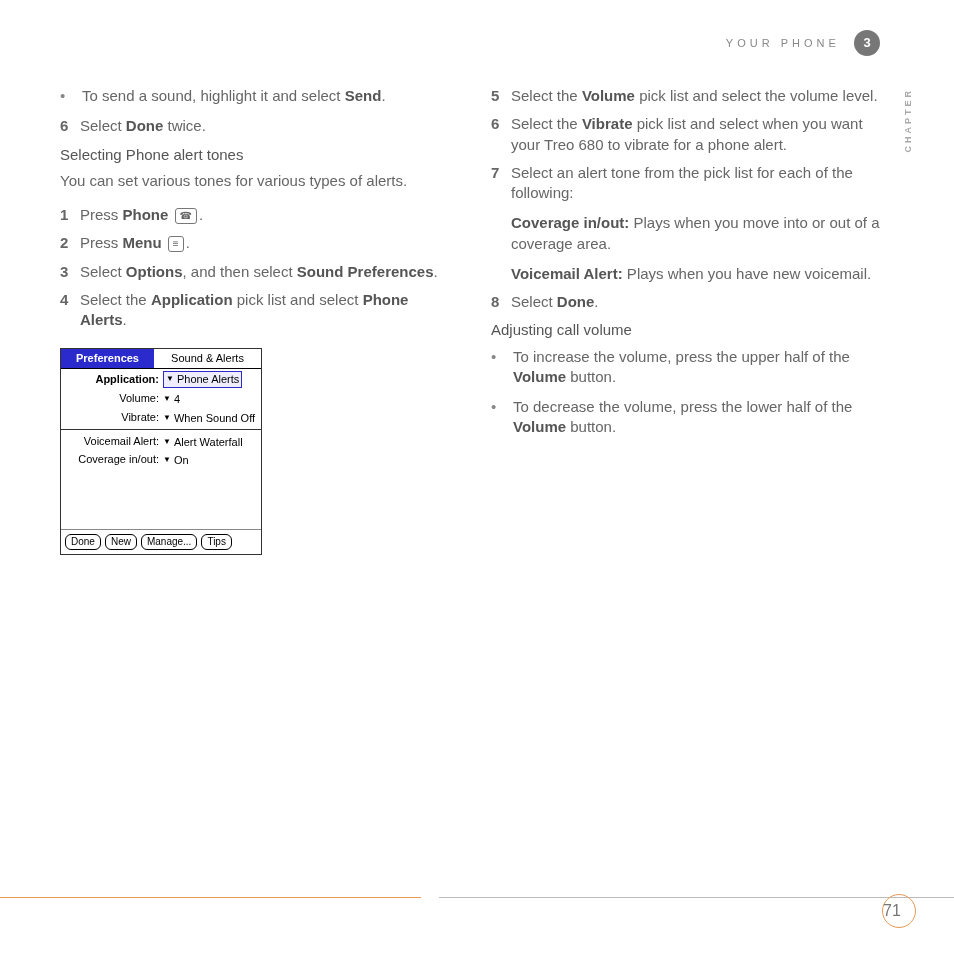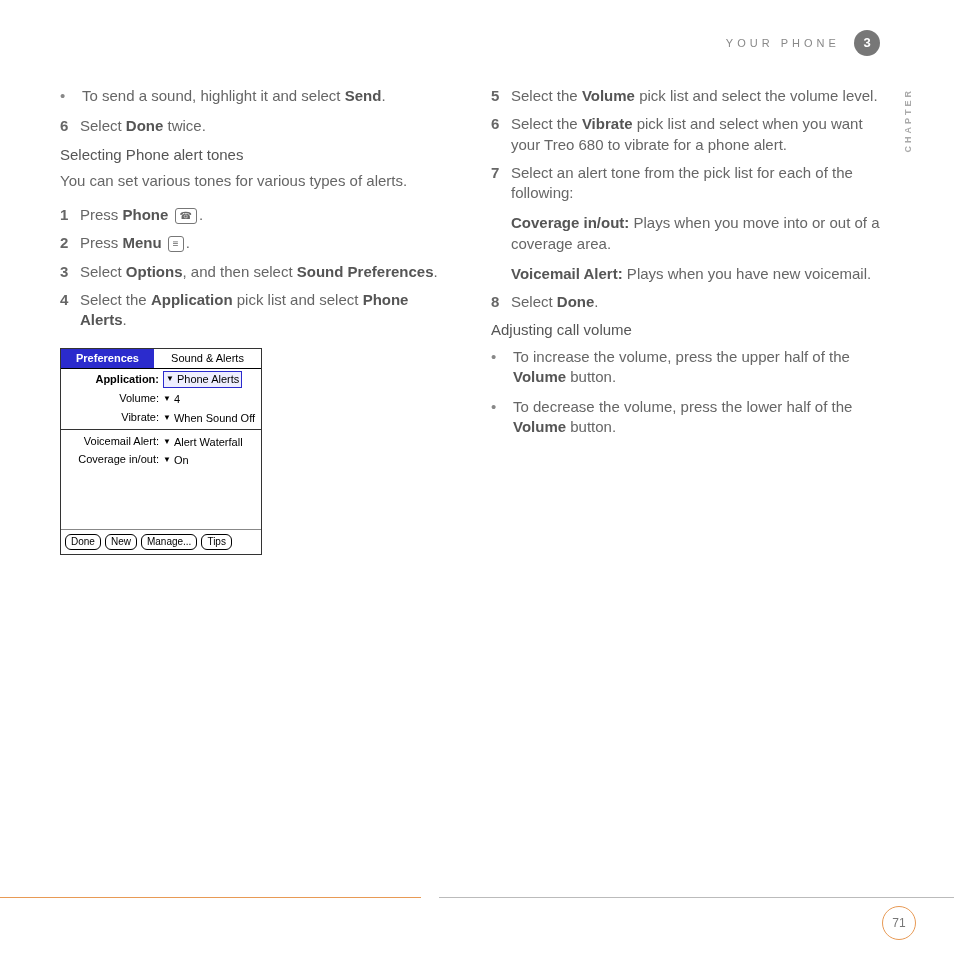--- a/index.html
+++ b/index.html
@@ -32,21 +32,21 @@
   .shot-row .v{flex:1}
   .shot .pick{display:inline-flex;align-items:center;gap:3px}
   .shot .tri{font-size:8px}
   .shot-sel{border:1px solid #2b2bcd;background:#eef;padding:0 2px}
   .shot-sep{border-top:1px solid #333;margin:2px 0}
   .shot-btns{display:flex;gap:4px;padding:4px;border-top:1px solid #888;margin-top:60px}
   .shot-btn{border:1px solid #000;border-radius:6px;padding:0 5px;font-size:10px}
   .footer-line{position:absolute;left:0;right:0;bottom:56px;display:flex;align-items:center;gap:18px}
   .fl-orange{height:1px;background:#e89a55;flex:1}
   .fl-gray{height:1px;background:#bbb;width:54%}
-  .page-circle{position:absolute;right:38px;bottom:14px;width:32px;height:32px;border:1.5px solid #e89a55;border-radius:50%;text-align:center;line-height:32px;font-size:12px;color:#777}
+  .page-circle{position:absolute;right:38px;bottom:26px;width:32px;height:32px;border:1.5px solid #e89a55;border-radius:50%;line-height:32px;font-size:16px;color:#777}
   .k-bold{font-weight:bold}
 </style>
 </head>
 <body>
 
 <div class="page">
   <div class="header">
     <span class="header-title">YOUR PHONE</span>
     <span class="chap-circle">3</span>
   </div>

